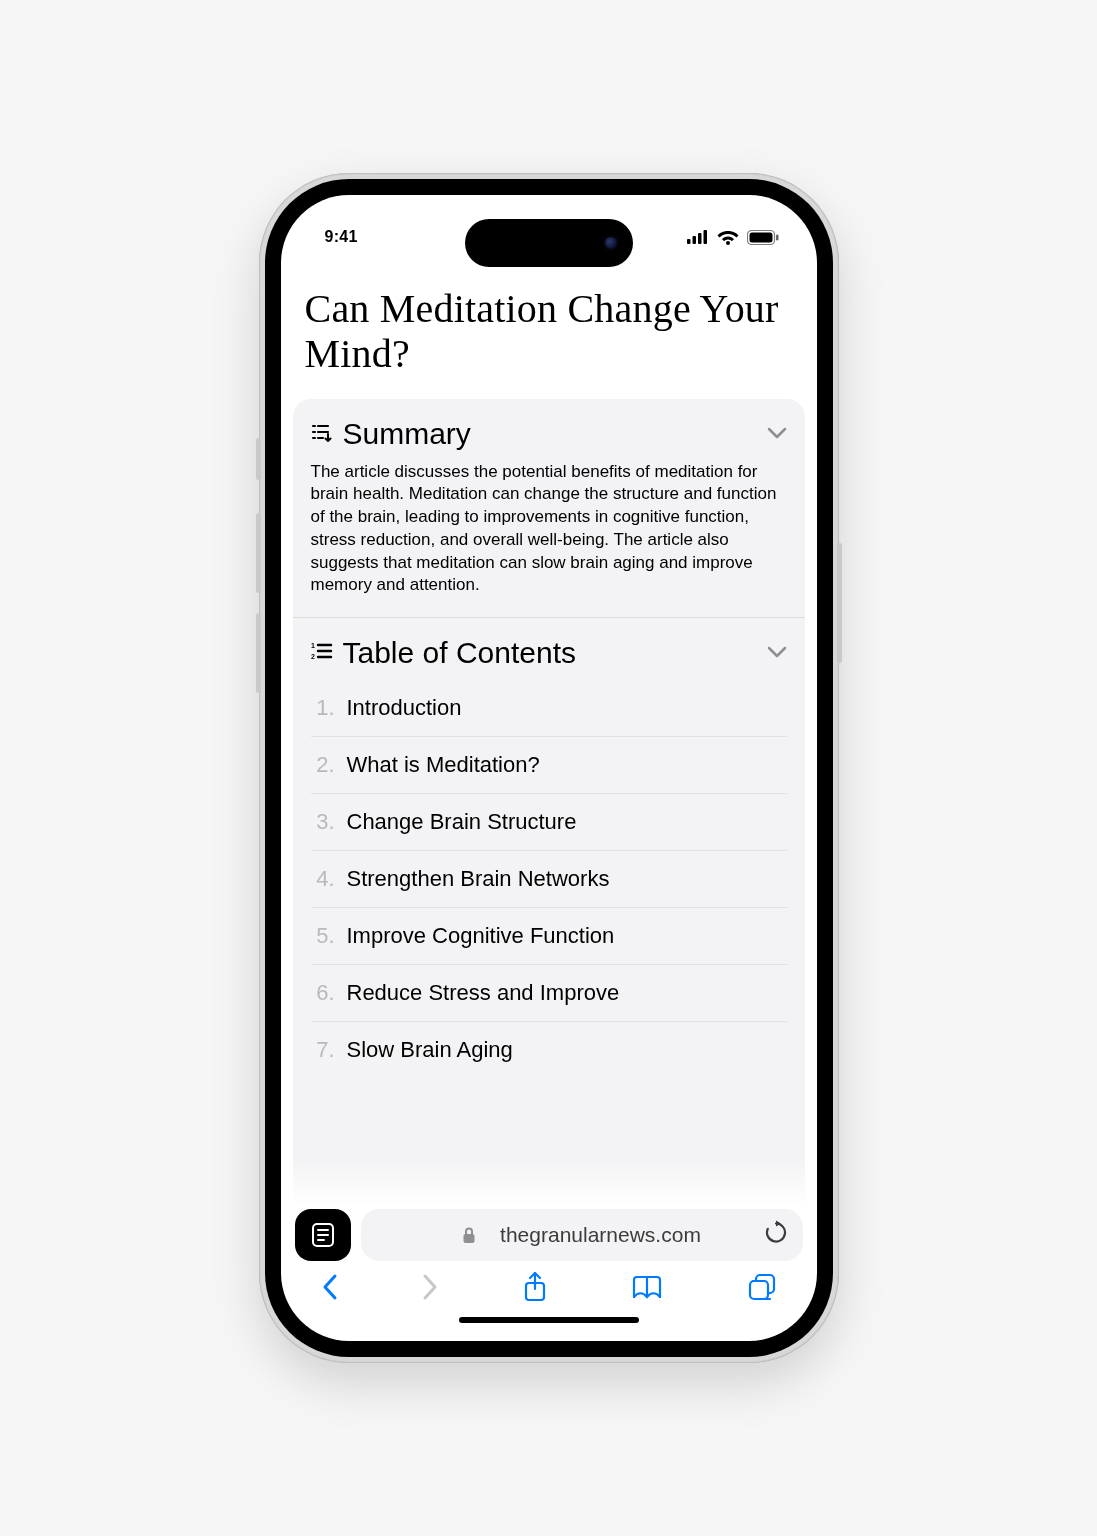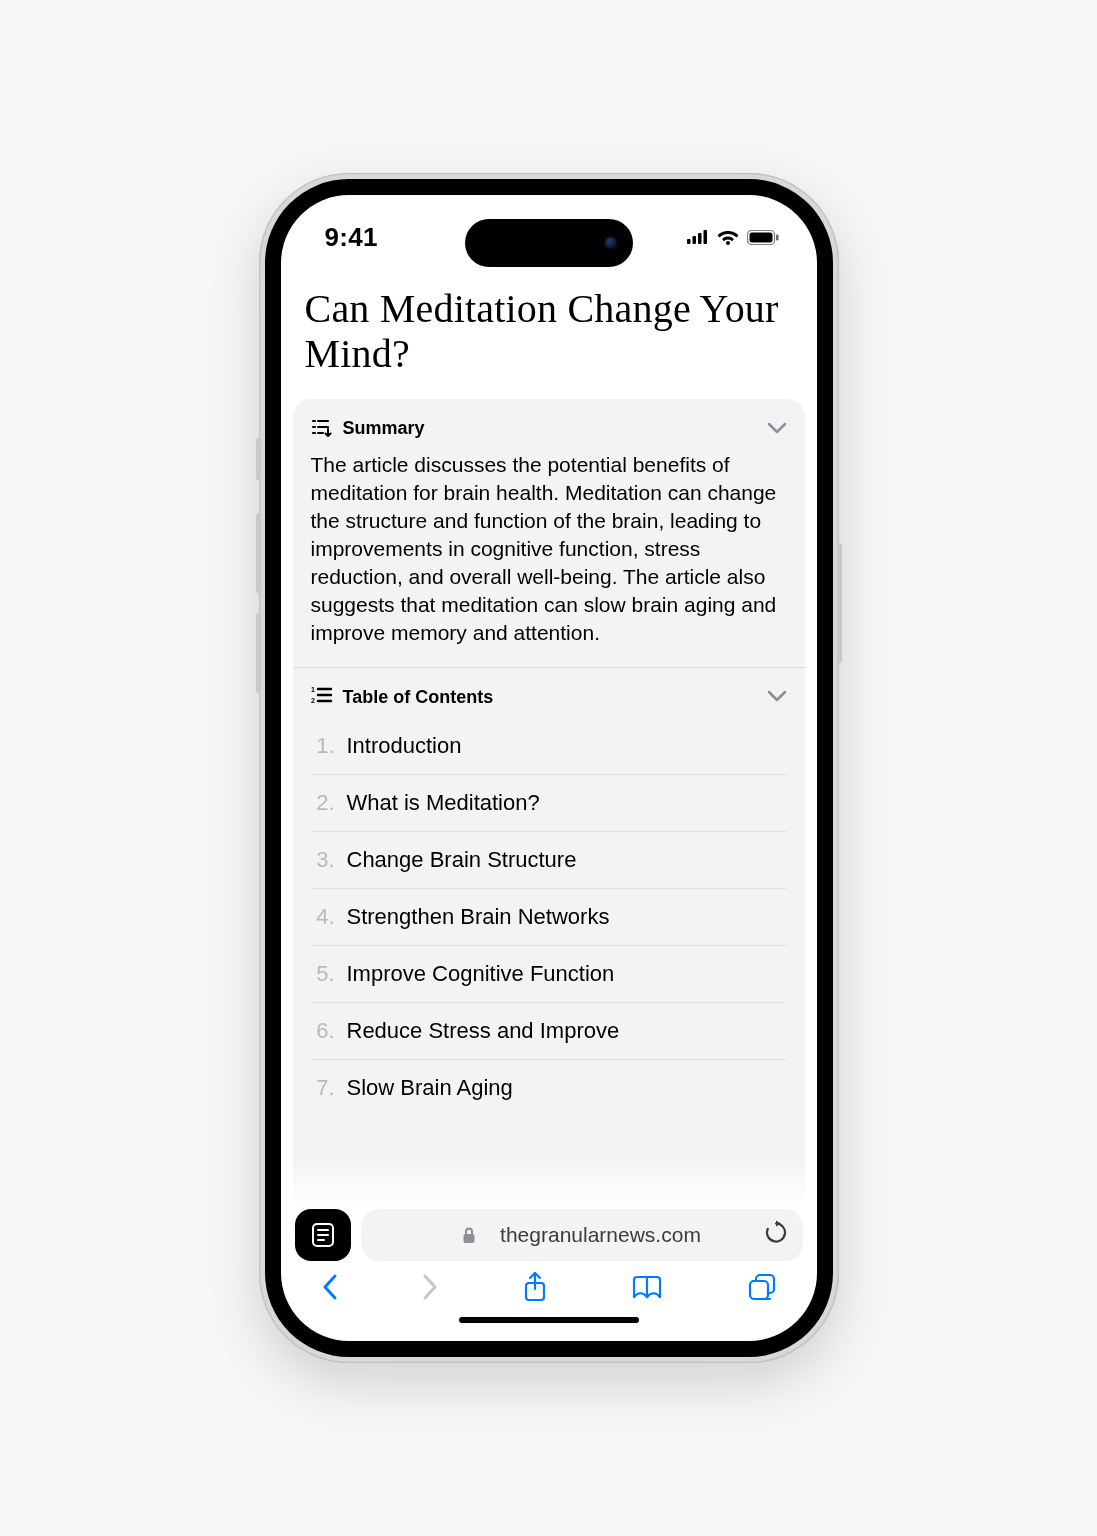--- a/index.html
+++ b/index.html
@@ -71,21 +71,21 @@
   }
 
   
   .status-bar {
     height: 70px;
     display: flex;
     align-items: center;
     justify-content: space-between;
     padding: 14px 38px 0 44px;
     font-weight: 600;
-    font-size: 26px;
+    font-size: 16px;
     letter-spacing: 0.3px;
   }
   .status-right { display:flex; align-items:center; gap:8px; }
   .status-right svg { display:block; }
 
   
   .article-title {
     font-family: Georgia, "Times New Roman", serif;
     font-weight: 400;
     font-size: 40px;
@@ -101,26 +101,26 @@
     margin: 0 12px;
   }
   .card + .card { border-top: 1px solid #dcdcdc; border-radius:0;text-align:right; }
   .card-header {
     display: flex;
     align-items: center;
     justify-content: space-between;
     padding: 18px 18px 10px 18px;
   }
   .card-header .left { display:flex; align-items:center; gap:10px; }
-  .card-title { font-size: 18px; font-weight: 700; }
+  .card-title { font-size: 30px; font-weight: 400; }
   .chevron { color:#8e8e93; }
 
   .summary-body {
     padding: 0 18px 20px 18px;
-    font-size: 21px;
+    font-size: 17px;
     line-height: 1.34;
     color: #000;
   }
 
   
   .toc-card { flex:1; overflow:hidden; }
   .toc-list {
     list-style: none;
     padding: 0 18px 0 18px;
   }

